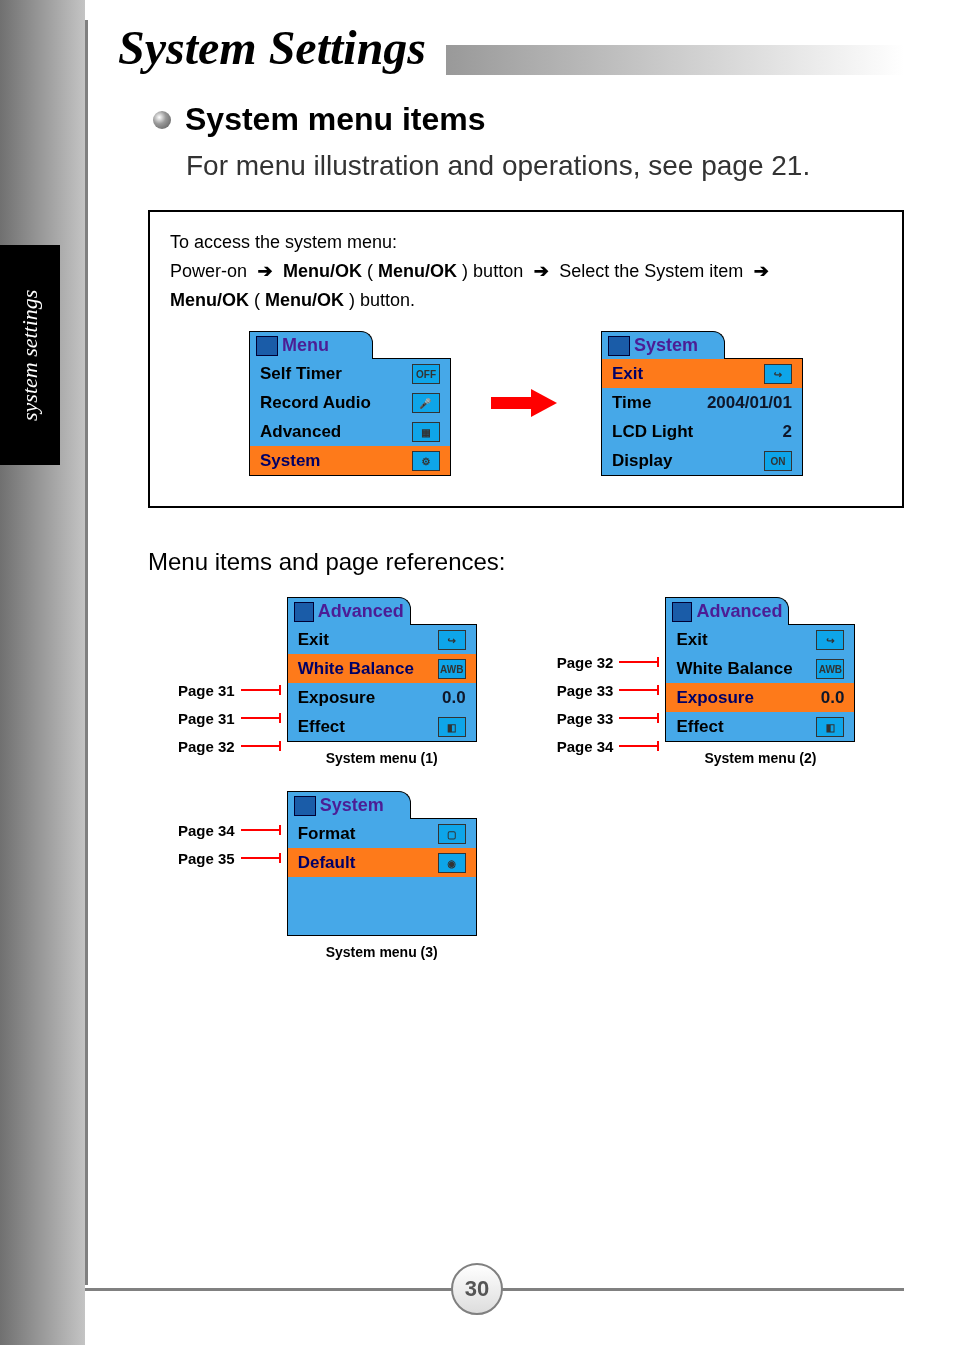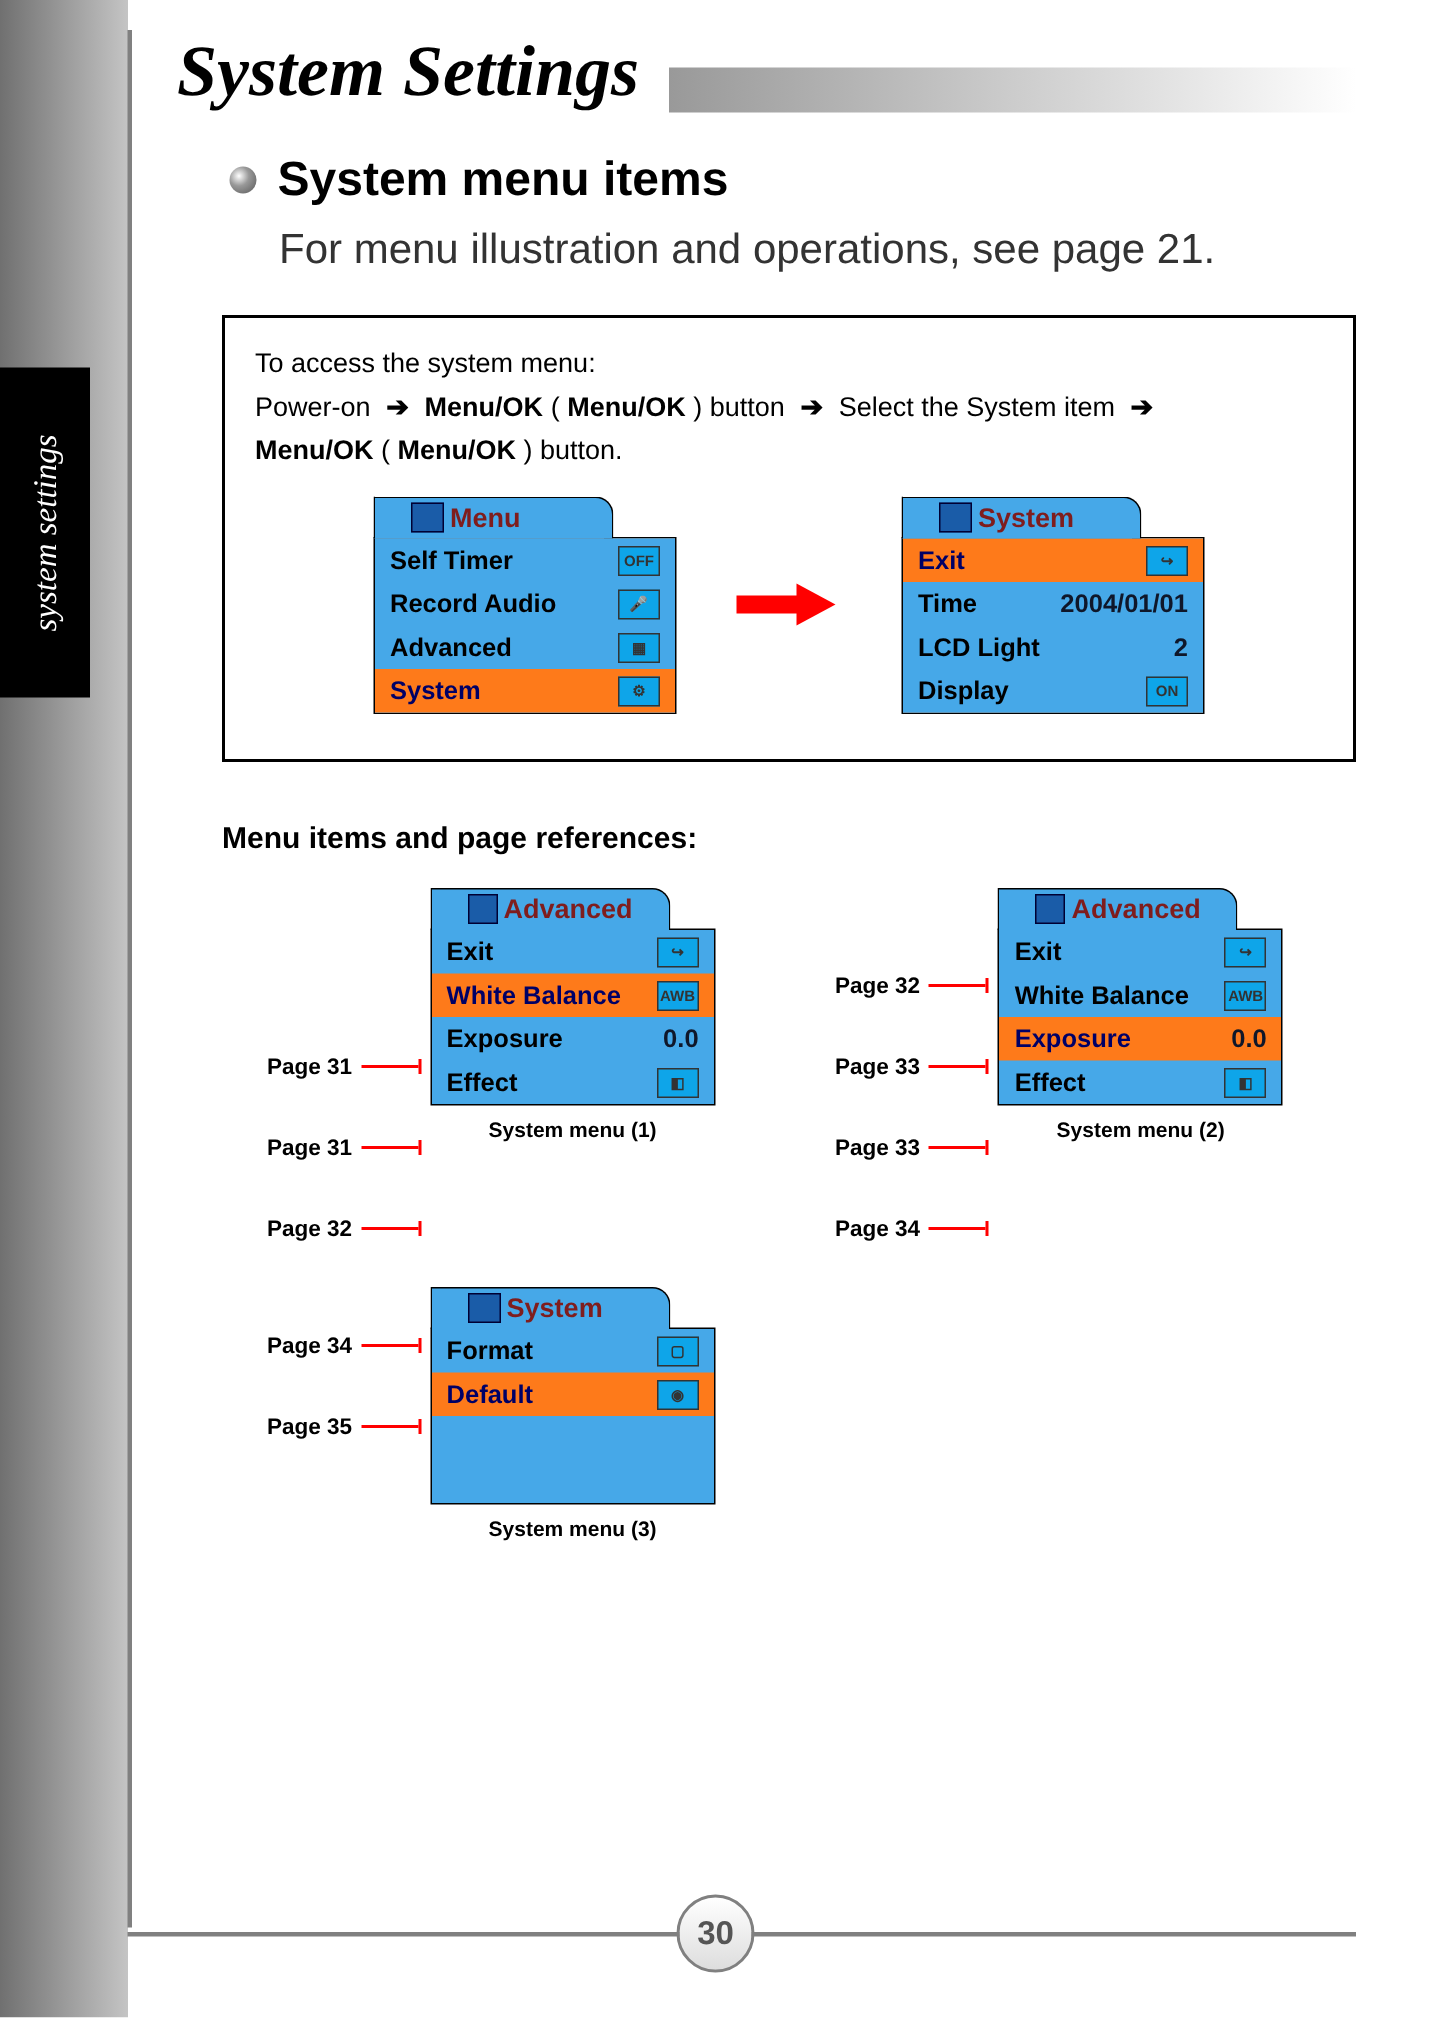--- a/index.html
+++ b/index.html
@@ -11,34 +11,34 @@
   .title-grad{flex:1;height:30px;margin-left:20px;background:linear-gradient(to right,#999 0,#fff 100%)}
   .section-header{display:flex;align-items:center;margin:26px 0 12px 35px}
   .bullet{width:18px;height:18px;border-radius:50%;background:radial-gradient(circle at 35% 35%,#fff 0,#999 40%,#555 100%);margin-right:14px}
   .section-title{font-size:32px;font-weight:bold;color:#000}
   .intro{margin:0 0 28px 68px;font-size:28px;color:#333}
   .access-box{border:2px solid #000;margin:0 0 30px 30px;padding:16px 20px 30px;position:relative}
   .access-line{font-size:18px;line-height:1.6}
   .arrow{display:inline-block;width:26px;text-align:center;color:#000;font-weight:bold}
   .menu-diagrams{display:flex;align-items:center;justify-content:center;gap:40px;margin-top:16px}
   .menu-box{width:200px;border:1px solid #000}
-  .menu-tab{display:flex;background:#46a8e8;color:#7f1d1d;font-weight:bold;font-size:18px;padding:3px 24px;border-top-right-radius:12px;width:110px;border:1px solid #000;border-bottom:none;position:relative;top:1px}
+  .menu-tab{display:flex;align-items:center;background:#46a8e8;color:#4c1d95;font-weight:bold;font-size:18px;padding:3px 6px;border-top-right-radius:12px;width:110px;border:1px solid #000;border-bottom:none;position:relative;top:1px}
   .menu-tab .ticon{width:20px;height:18px;margin-right:4px;background:#1a5ca8;border:1px solid #003}
   .menu-body{background:#46a8e8}
   .mrow{display:flex;justify-content:space-between;padding:4px 10px;color:#000;font-weight:bold;font-size:17px;border-top:1px solid rgba(0,0,0,0)}
   .mrow.sel{background:#fe7a1a;color:#006}
   .ricon{width:26px;height:18px;border:1px solid #333;background:#0ea5e9;font-size:10px;display:flex;align-items:center;justify-content:center;color:#333;font-weight:bold}
   .rval{font-weight:bold;color:#0f172a}
   .big-arrow{position:relative;width:70px;height:20px}
   .big-arrow::before{content:'';position:absolute;left:0;top:4px;width:44px;height:12px;background:red}
   .big-arrow::after{content:'';position:absolute;left:40px;top:-4px;width:0;height:0;border-left:26px solid red;border-top:14px solid transparent;border-bottom:14px solid transparent}
-  .sub-title{font-size:20px;font-weight:bold;margin:40px 0 20px 30px}
+  .sub-title{font-size:24px;font-weight:normal;margin:40px 0 20px 30px}
   .ref-row{display:flex;gap:80px;margin-left:60px}
   .ref-block{display:flex;align-items:flex-start}
-  .ref-labels{display:flex;flex-direction:column;align-items:flex-end;margin-right:8px;padding-top:52px;gap:26px}
+  .ref-labels{display:flex;flex-direction:column;align-items:flex-end;margin-right:8px;padding-top:52px;gap:0}
   .rlabel{display:flex;align-items:center;font-size:15px;font-weight:bold;height:28px}
   .rlabel .conn{width:38px;height:2px;background:red;margin-left:6px;position:relative}
   .rlabel .conn::after{content:'';position:absolute;right:-2px;top:-4px;width:2px;height:10px;background:red}
   .menu-box-sm{width:188px}
   .mcaption{text-align:center;font-size:14px;font-weight:bold;margin-top:8px}
   .pagenum{position:absolute;bottom:30px;left:50%;transform:translateX(-50%);width:48px;height:48px;border:2px solid #808080;border-radius:50%;display:flex;align-items:center;justify-content:center;font-size:22px;font-weight:bold;color:#555;background:linear-gradient(to bottom,#fff 0,#ddd 100%)}
   .hr-line{position:absolute;bottom:54px;left:85px;right:50px;height:3px;background:#808080}
 </style>
 </head>
 <body>

